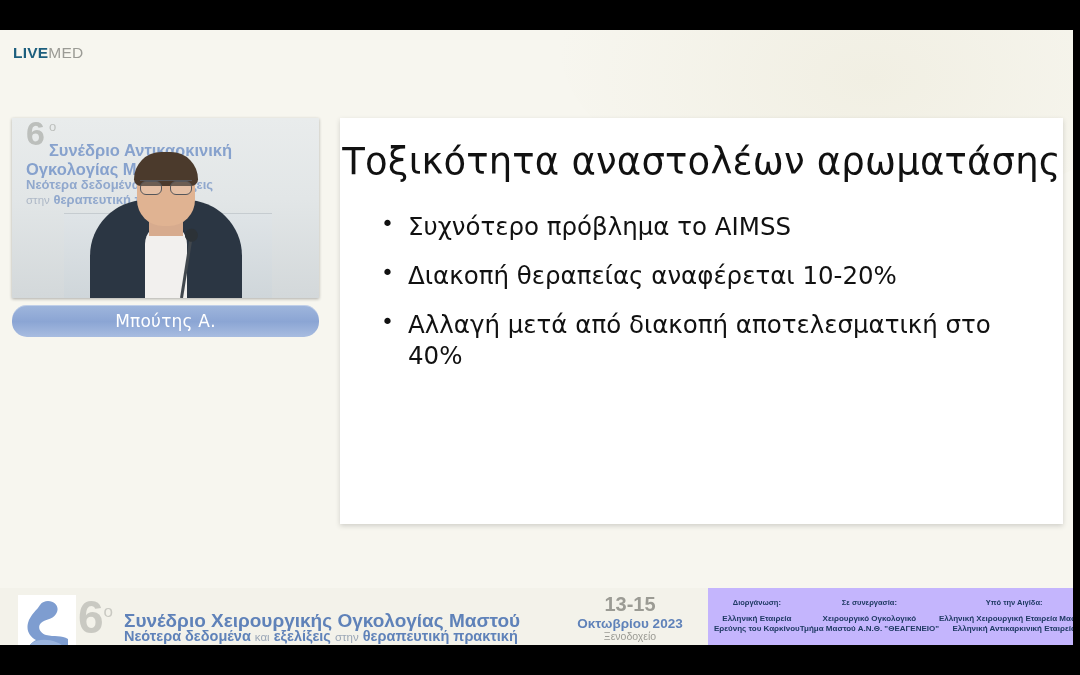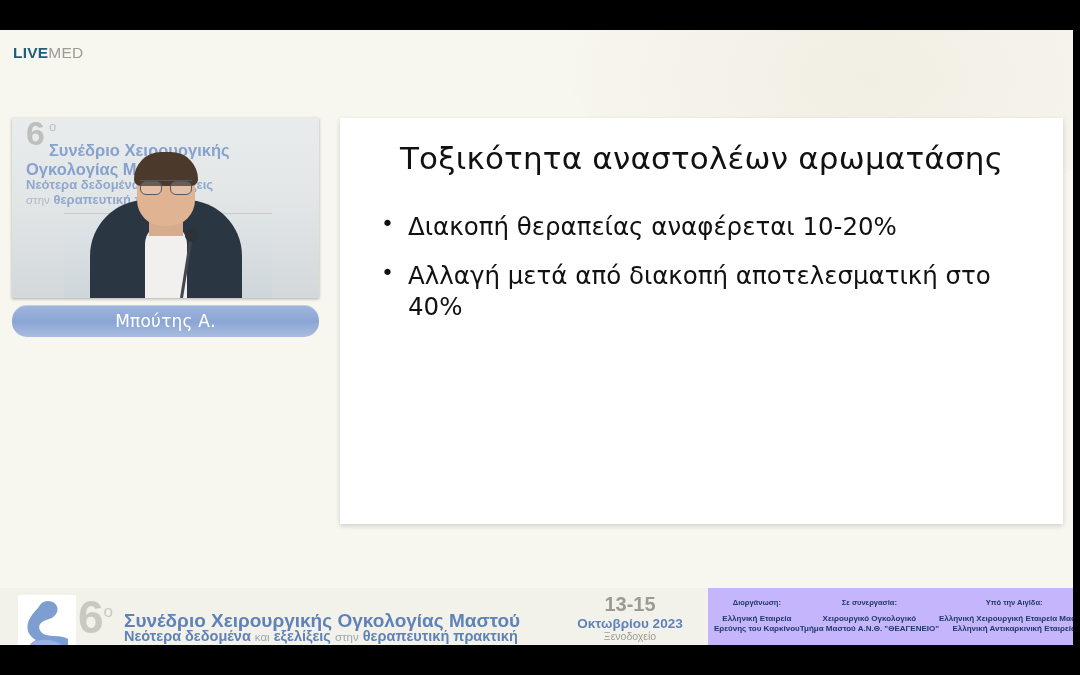--- a/index.html
+++ b/index.html
@@ -229,21 +229,21 @@
     background: #ffffff;
     box-shadow: 0 2px 5px rgba(0,0,0,0.16);
   }
   .slide-title {
     position: absolute;
     left: 0;
     right: 0;
     top: 22px;
     text-align: center;
     font-family: "DejaVu Sans", sans-serif;
-    font-size: 31px;
+    font-size: 37px;
     color: #111111;
     letter-spacing: 0.2px;
   }
   .bullets {
     position: absolute;
     left: 38px;
     right: 26px;
     top: 94px;
     margin: 0;
     padding: 0;
@@ -390,21 +390,21 @@
 
     <div class="brand">
       <span class="live">LIVE</span><span class="med">MED</span>
     </div>
 
     <div class="video-card">
       <div class="video-bg"></div>
 
       <div class="banner-txt">
         <span class="b-num">6</span><span class="b-sup">o</span>
-        <div class="b-l1">Συνέδριο Χειρουργικής</div>
+        <div class="b-l1">Συνέδριο Αντικαρκινική</div>
         <div class="b-l1">Ογκολογίας Μαστού</div>
         <div class="b-l2">
           <span>Νεότερα δεδομένα</span>
           <span class="b-thin">και</span>
           <span>εξελίξεις</span>
         </div>
         <div class="b-l2">
           <span class="b-thin">στην</span>
           <span>θεραπευτική πρακτική</span>
         </div>
@@ -420,20 +420,21 @@
       <div class="sp-mic"></div>
     </div>
 
     <div class="name-pill">
       <span>Μπούτης Α.</span>
     </div>
 
     <div class="slide">
       <div class="slide-title">Τοξικότητα αναστολέων αρωματάσης</div>
       <ul class="bullets">
+        <li>Συχνότερο πρόβλημα το AIMSS</li>
         <li>Διακοπή θεραπείας αναφέρεται 10-20%</li>
         <li>Αλλαγή μετά από διακοπή αποτελεσματική στο 40%</li>
       </ul>
     </div>
 
 
     <div class="footer">
 
       <div class="footer-logo">
         <svg width="58" height="68" viewBox="0 0 58 68" aria-hidden="true">

